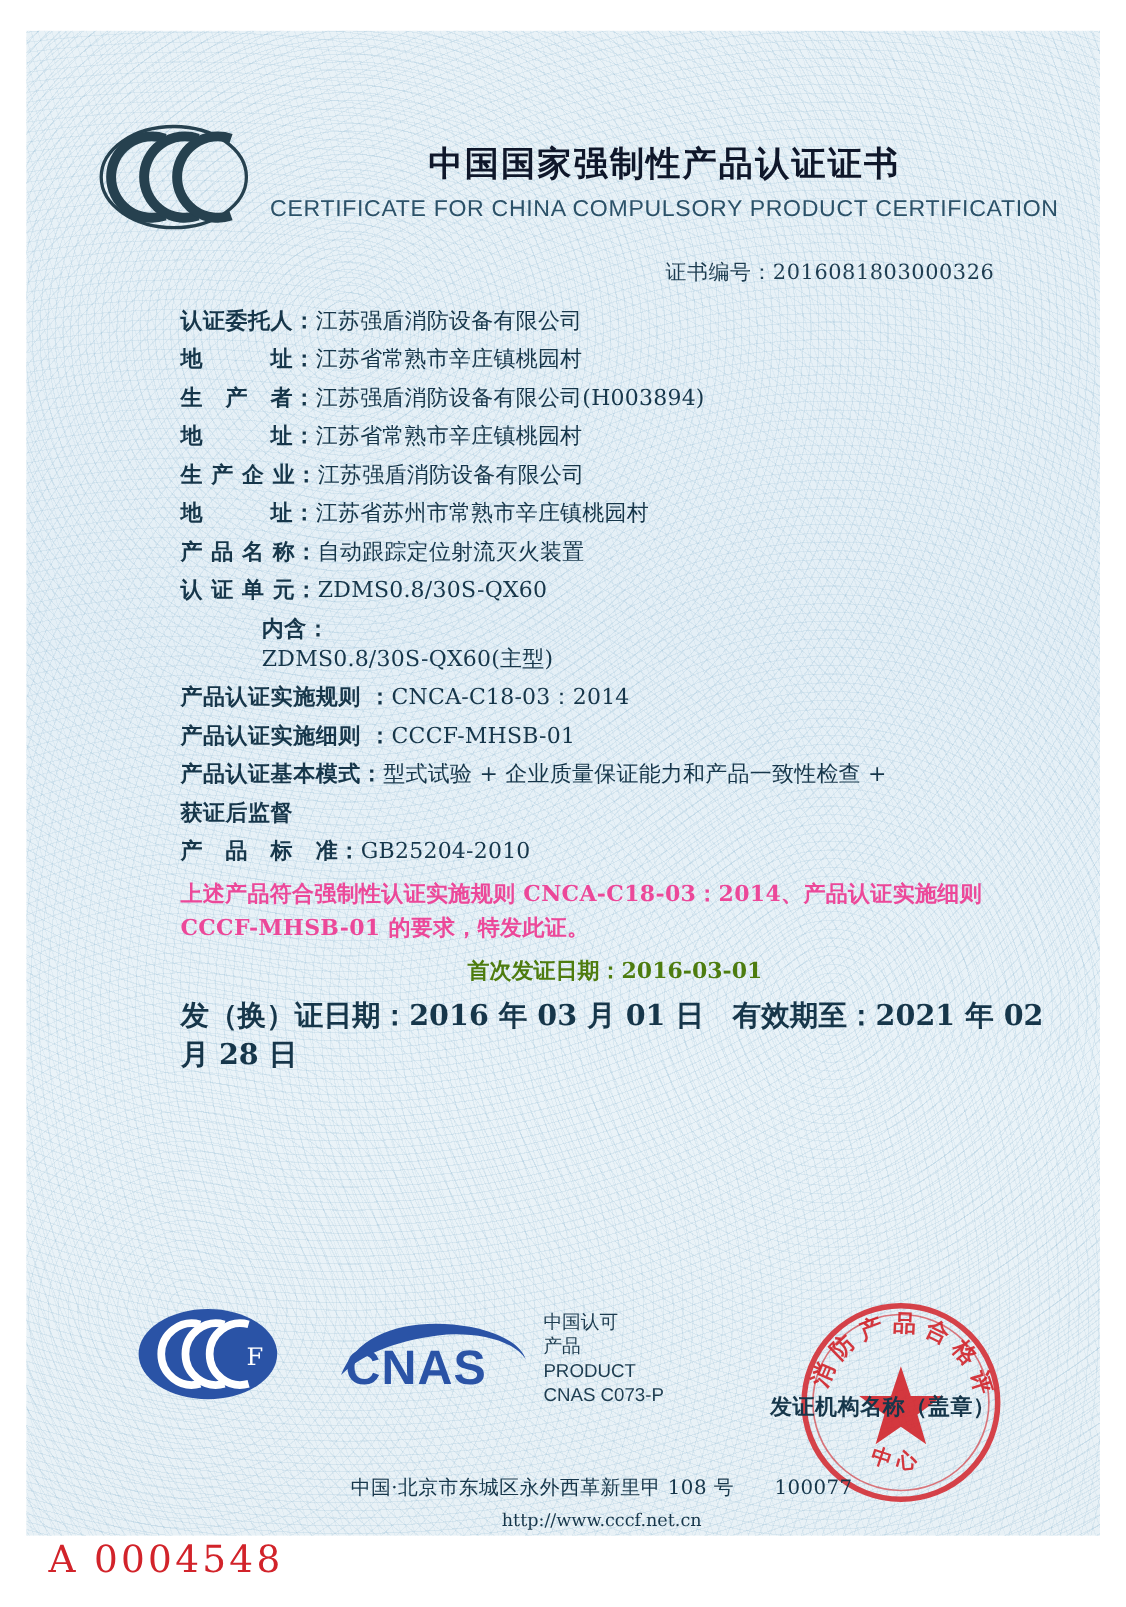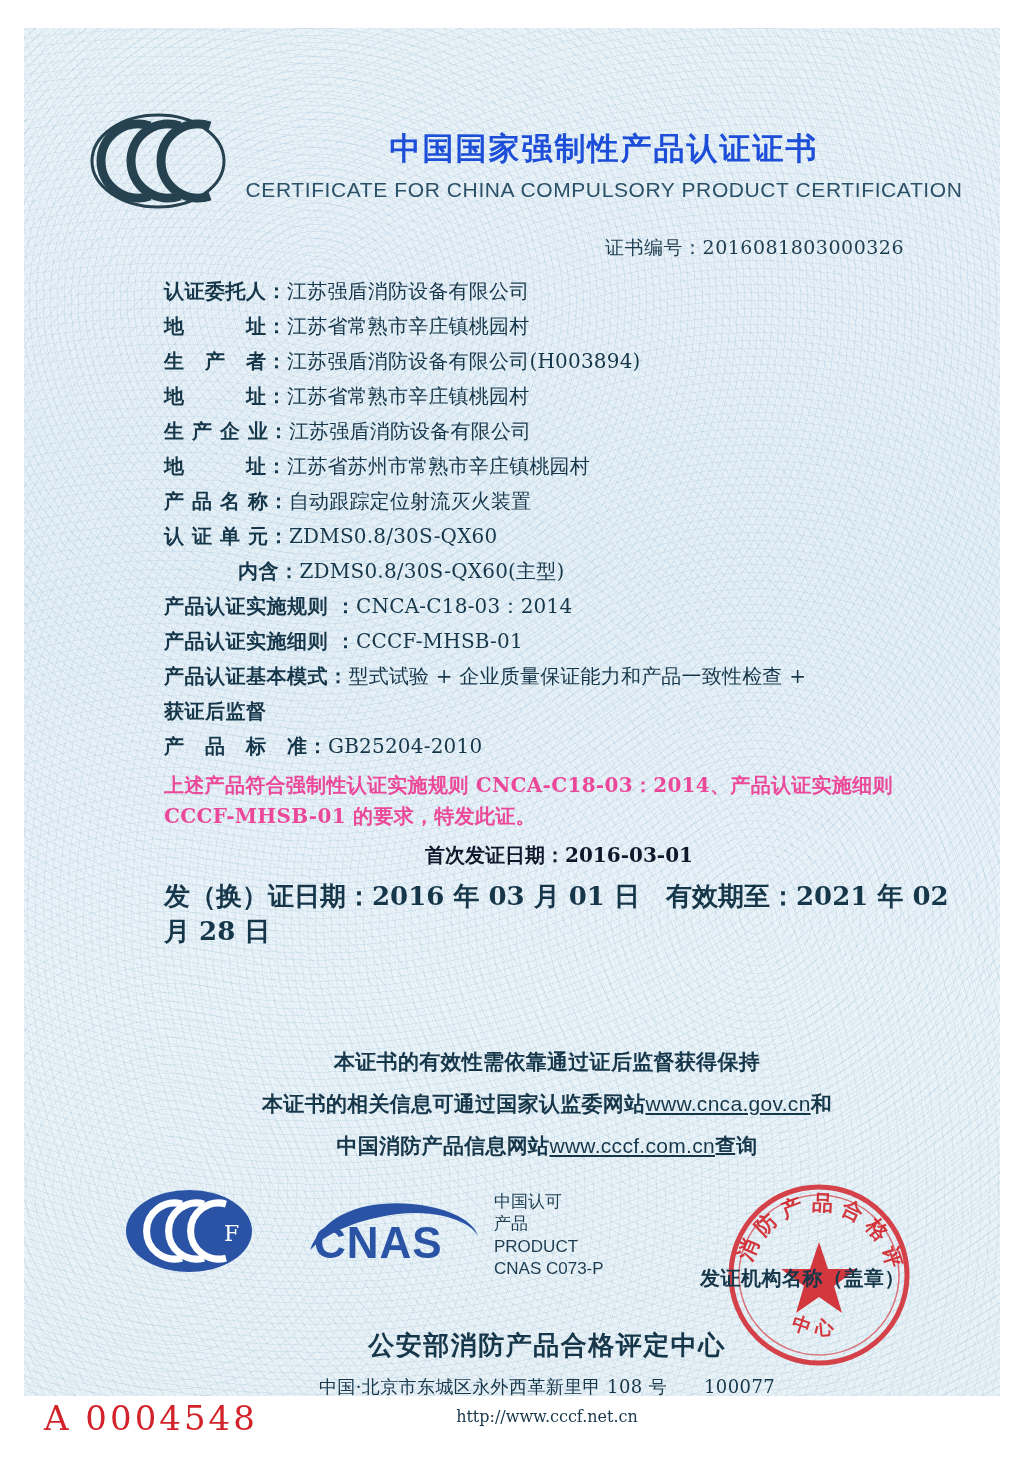--- a/index.html
+++ b/index.html
@@ -51,21 +51,21 @@
   .title-cn {
     position: absolute;
     left: 230px;
     top: 100px;
     width: 700px;
     text-align: center;
     font-family: "DejaVu Serif", serif;
     font-weight: bold;
     font-size: 31px;
     letter-spacing: 2px;
-    color: #1d4ed8;
+    color: #0f172a;
   }
   .title-en {
     position: absolute;
     left: 200px;
     top: 150px;
     width: 760px;
     text-align: center;
     font-size: 21px;
     letter-spacing: 0.6px;
     color: #2b5168;
@@ -100,39 +100,40 @@
     font-weight: bold;
     white-space: pre;
     letter-spacing: 0.5px;
   }
   .row .val {
     font-weight: normal;
     letter-spacing: 0.2px;
   }
   .row.indent {
     padding-left: 74px;
+    flex-direction: column;
   }
   .row.cont {
     padding-left: 0px;
   }
   .para {
     font-size: 20px;
     font-family: "DejaVu Serif", serif;
     font-weight: bold;
     color: #ec4899;
     line-height: 1.55;
     margin-top: 10px;
     letter-spacing: 0.3px;
   }
   .center-line {
     text-align: center;
     font-size: 20px;
     font-family: "DejaVu Serif", serif;
     font-weight: bold;
-    color: #0f172a;
+    color: #4d7c0f;
     margin-top: 10px;
   }
   .dates-line {
     font-size: 26px;
     font-family: "DejaVu Serif", serif;
     font-weight: bold;
     color: #16364a;
     margin-top: 10px;
   }
 
@@ -321,29 +322,20 @@
         <span class="val">GB25204-2010</span>
       </div>
 
       <div class="para">上述产品符合强制性认证实施规则 CNCA-C18-03：2014、产品认证实施细则 CCCF-MHSB-01 的要求，特发此证。</div>
 
       <div class="center-line">首次发证日期：2016-03-01</div>
 
       <div class="dates-line">发（换）证日期：2016 年 03 月 01 日　有效期至：2021 年 02 月 28 日</div>
     </div>
 
-    <div class="notes">
-      <div class="note">本证书的有效性需依靠通过证后监督获得保持</div>
-      <div class="note">
-        <span>本证书的相关信息可通过国家认监委网站</span><span class="url">www.cnca.gov.cn</span><span>和</span>
-      </div>
-      <div class="note">
-        <span>中国消防产品信息网站</span><span class="url">www.cccf.com.cn</span><span>查询</span>
-      </div>
-    </div>
 
     <div class="cccf-logo">
       <svg viewBox="0 0 130 86" width="130" height="86">
         <ellipse cx="65" cy="43" rx="63" ry="41" fill="#2a53a6"></ellipse>
         <path d="M58 16 A28 28 0 1 0 58 70" fill="none" stroke="#ffffff" stroke-width="7"></path>
         <path d="M80 16 A28 28 0 1 0 80 70" fill="none" stroke="#ffffff" stroke-width="7"></path>
         <path d="M102 16 A28 28 0 1 0 102 70" fill="none" stroke="#ffffff" stroke-width="7"></path>
         <text x="100" y="53" font-family="DejaVu Serif, serif" font-size="22" fill="#ffffff">F</text>
       </svg>
     </div>
@@ -374,20 +366,19 @@
         <text fill="#d2232a" font-family="DejaVu Serif, serif" font-size="19" font-weight="bold" opacity="0.9">
           <textPath href="#sealArcBot" startOffset="32%">中 心</textPath>
         </text>
         <polygon points="95,62 104,89 133,89 110,106 118,133 95,117 72,133 80,106 57,89 86,89" fill="#d2232a" opacity="0.9"></polygon>
       </svg>
     </div>
 
     <div class="issuer-label">发证机构名称（盖章）</div>
 
     <div class="footer">
-      <div class="org">公安部消防产品合格评定中心</div>
       <div class="addr">中国·北京市东城区永外西革新里甲 108 号　　100077</div>
       <div class="site">http://www.cccf.net.cn</div>
     </div>
   </div>
 
   <div class="serial">A 0004548</div>
 </div>
 
 </body></html>

